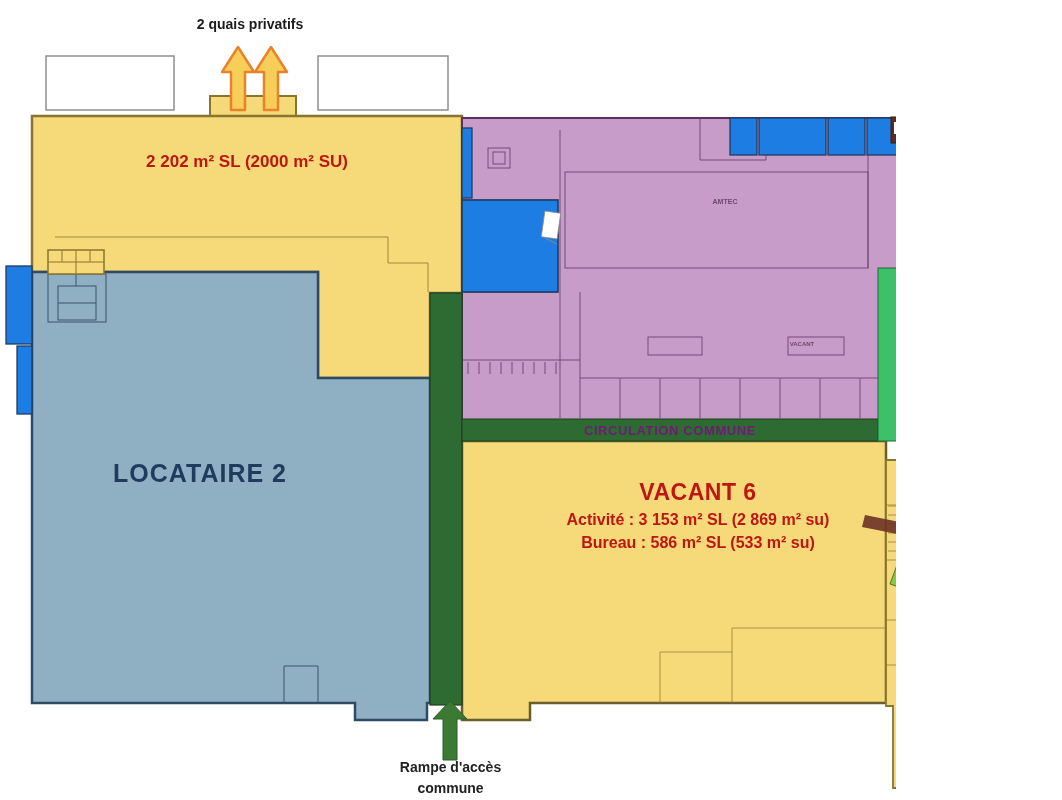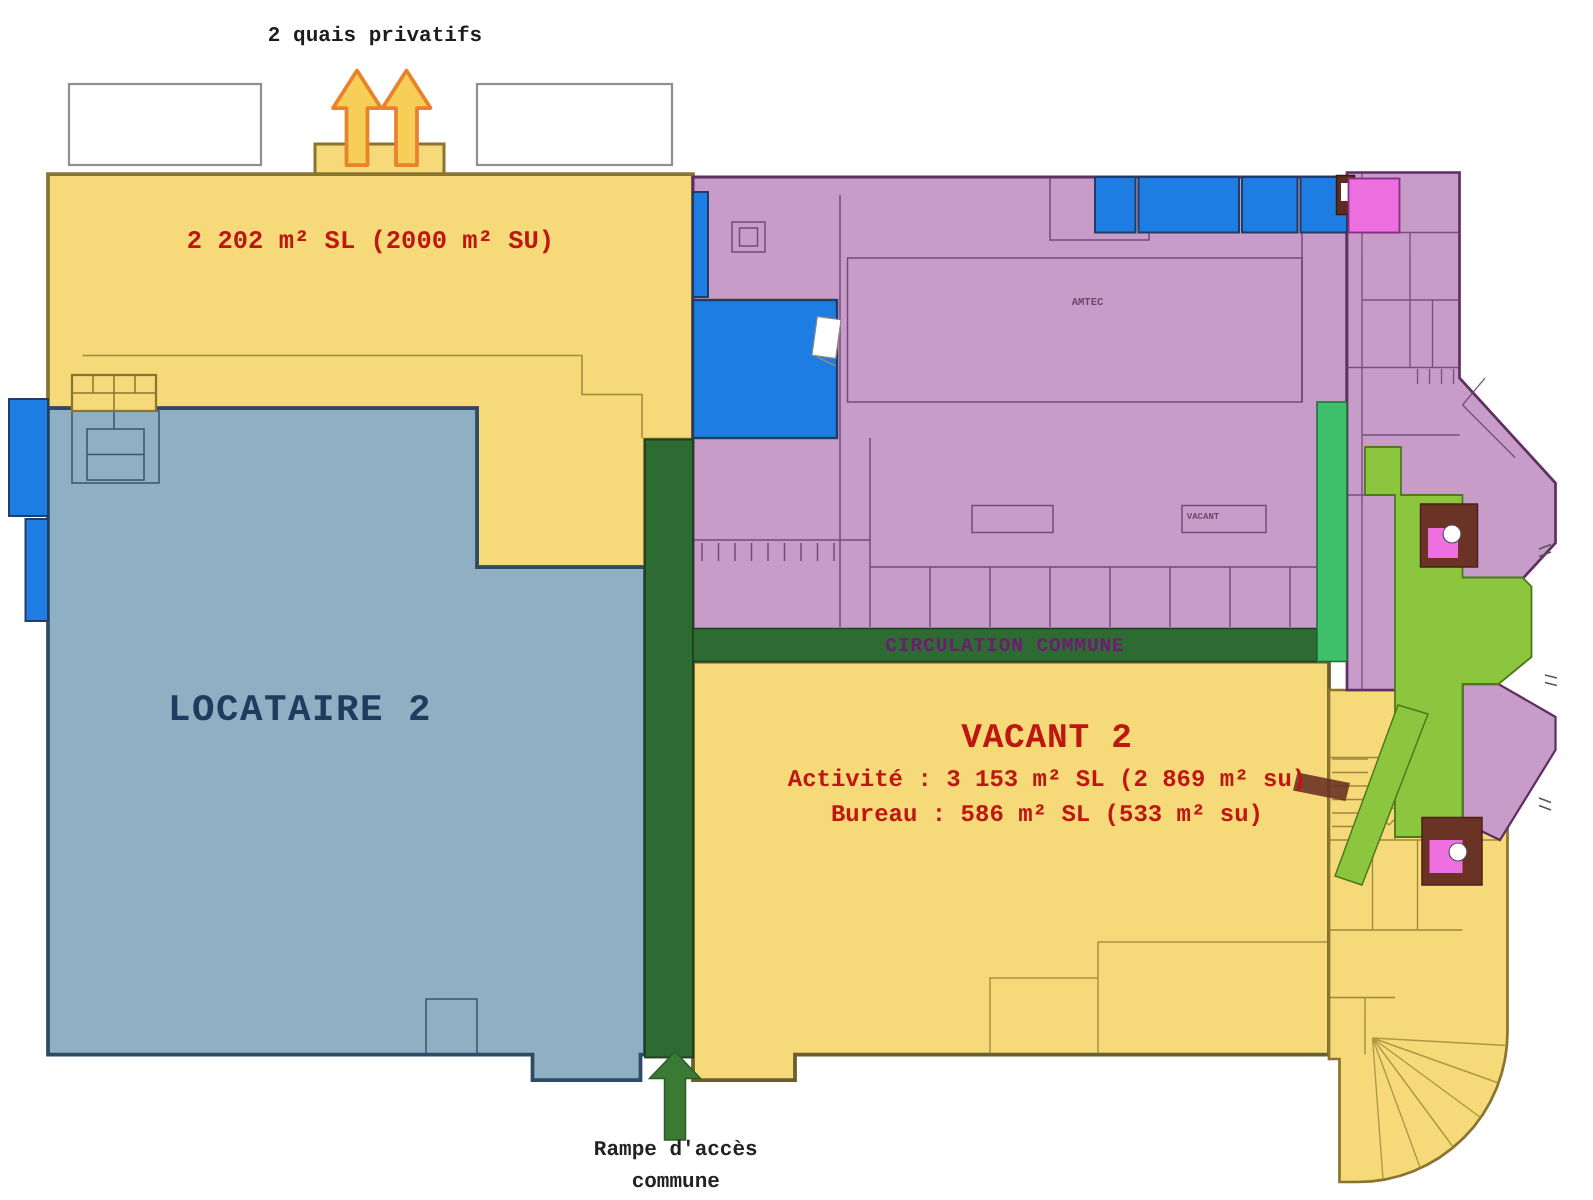--- a/index.html
+++ b/index.html
@@ -1,17 +1,17 @@
 <!DOCTYPE html>
 <html><head>
 <meta charset="utf-8">
 <style>
   html,body{margin:0;padding:0;background:#ffffff;}
-  #stage{position:relative;width:1062px;height:800px;background:#ffffff;overflow:hidden;
-         font-family:Liberation Mono, monospace;}
+  #stage{position:relative;width:896px;height:800px;background:#ffffff;overflow:hidden;
+         font-family:Liberation Sans, sans-serif;}
   #plan-svg{position:absolute;left:0;top:0;}
   .label{position:absolute;font-weight:bold;text-align:center;line-height:1.25;}
   .lbl-quais{left:150px;top:16px;width:200px;font-size:14px;color:#1c1c1c;}
   .blk-vacant1{left:67px;top:146px;width:360px;color:#BE1612;}
   .blk-vacant1 .t{font-size:23px;letter-spacing:.5px;}
   .blk-vacant1 .s{font-size:17px;margin-top:5px;}
   .lbl-loc1{left:600px;top:283px;width:300px;font-size:25px;color:#5B2A62;letter-spacing:1px;}
   .lbl-loc2{left:55px;top:458px;width:290px;font-size:25px;color:#1F3B5E;letter-spacing:1px;}
   .lbl-circ{left:462px;top:420px;width:416px;height:21px;line-height:21px;font-size:13px;
             color:#701a75;letter-spacing:.6px;}
@@ -140,21 +140,21 @@
 </div>
 
 <div class="label lbl-amtec">AMTEC</div>
 <div class="label lbl-tinyvac">VACANT</div>
 
 <div class="label lbl-loc2">LOCATAIRE 2</div>
 
 <div class="label lbl-circ">CIRCULATION COMMUNE</div>
 
 <div class="label blk-vacant2">
-  <div class="t">VACANT 2</div>
+  <div class="t">VACANT 6</div>
   <div class="s">Activité : 3 153 m² SL (2 869 m² su)</div>
   <div class="s">Bureau : 586 m² SL (533 m² su)</div>
 </div>
 
 <div class="label lbl-rampe">
   <div>Rampe d'accès</div>
   <div>commune</div>
 </div>
 
 </div>

